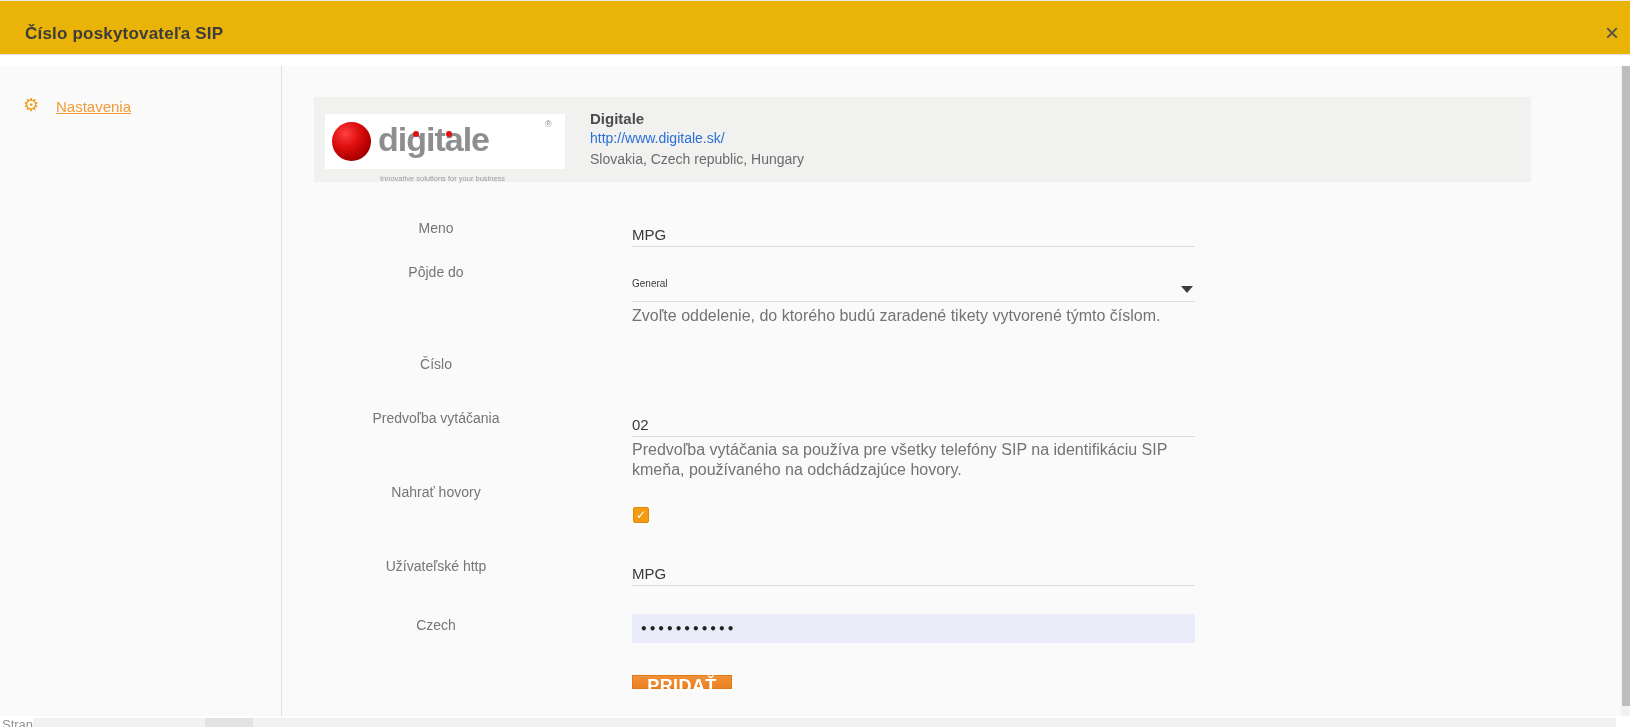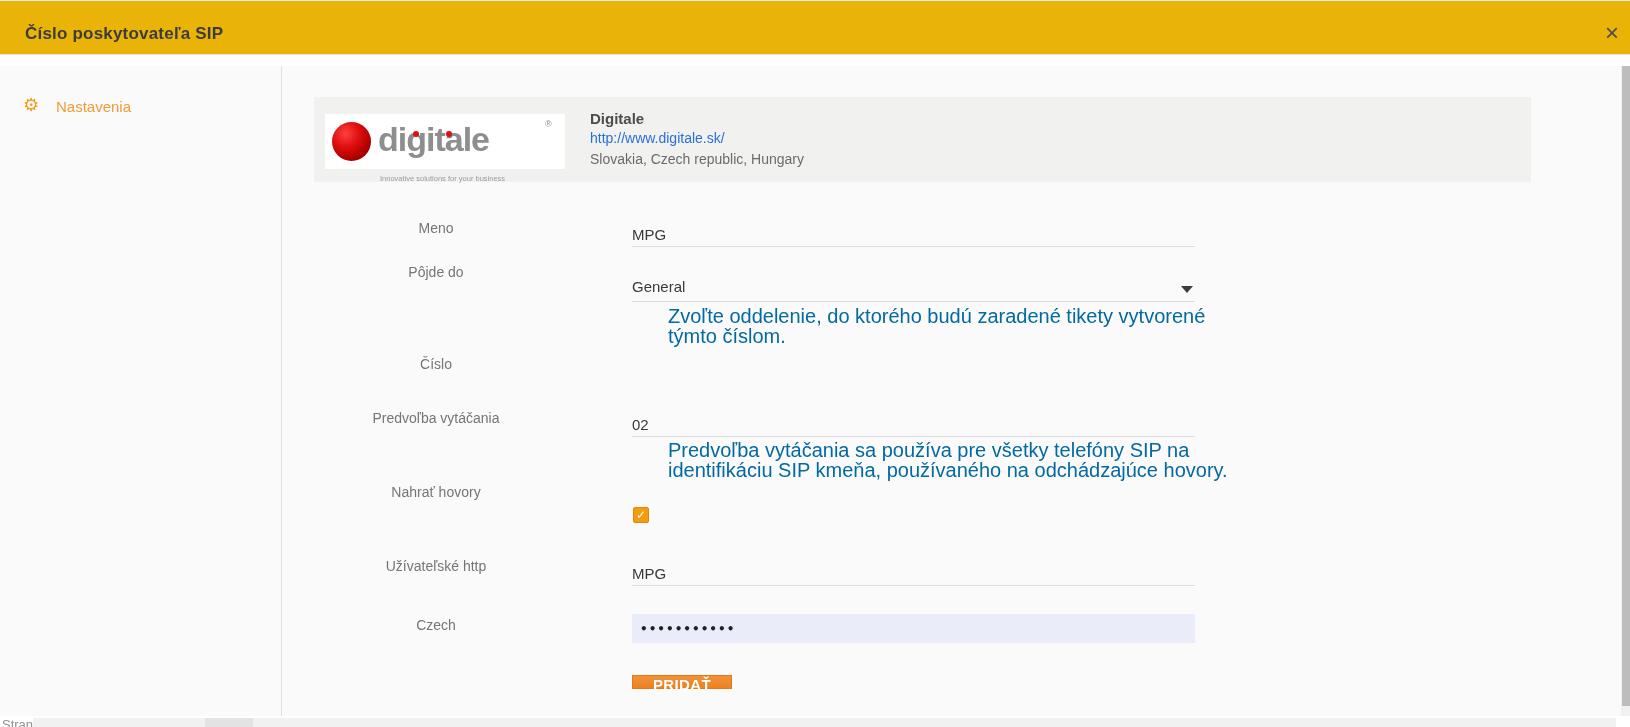--- a/index.html
+++ b/index.html
@@ -13,45 +13,45 @@
   
   .dlg-header { position:absolute; left:0; top:0; width:1630px; height:55px; background:#eab308; border-top:1px solid #ececec; border-bottom:1px solid #e2e2e2; }
   .dlg-title { position:absolute; left:25px; top:23px; font-size:17px; font-weight:bold; color:#3c3c3c; letter-spacing:.2px; }
   .close-btn { position:absolute; left:1596px; top:17px; width:32px; height:32px; text-align:center; line-height:30px; font-size:24px; color:#4f4f4f; cursor:pointer; font-weight:400; }
 
   
   .dlg-body { position:absolute; left:0; top:66px; width:1621px; height:650px; background:#fafafa; }
   .sidebar { position:absolute; left:0; top:66px; width:282px; height:650px; border-right:1px solid #e0e0e0; }
   .side-item { position:absolute; left:0; top:28px; width:282px; height:28px; cursor:pointer; }
   .gear { position:absolute; left:23px; top:2px; font-size:18px; color:#F39C1F; line-height:18px; }
-  .side-label { position:absolute; left:56px; top:4px; font-size:15px; color:#F29B38; }
+  .side-label { position:absolute; left:56px; top:4px; font-size:15px; color:#F29B38;text-decoration:underline; }
 
   
   .banner { position:absolute; left:314px; top:97px; width:1217px; height:85px; background:#f1f1f0; }
   .logo-box { position:absolute; left:11px; top:17px; width:240px; height:55px; background:#fff; }
   .logo-sphere { position:absolute; left:7px; top:8px; width:39px; height:39px; border-radius:50%;
       background:radial-gradient(circle at 35% 30%, #ff4040 0%, #e01010 35%, #b50000 65%, #6e0000 100%); }
   .logo-word { position:absolute; left:53px; top:6px; font-size:34px; font-weight:bold; color:#8e8e8e; letter-spacing:-1px; }
   .logo-reg { position:absolute; left:220px; top:5px; font-size:9px; color:#8e8e8e; }
   .logo-tagline { position:absolute; left:55px; top:60px; width:163px; text-align:left; font-size:7.5px; color:#9a9a9a; }
   .i-dot { position:absolute; top:17px; width:6px; height:6px; border-radius:50%; background:#e01010; }
   .i-dot.d1 { left:88px; } .i-dot.d2 { left:121px; }
   .prov-name { position:absolute; left:276px; top:13px; font-size:15px; font-weight:bold; color:#4d4d4d; }
   .prov-url { position:absolute; left:276px; top:33px; font-size:14px; color:#2A70D6; text-decoration:none; cursor:pointer; }
   .prov-countries { position:absolute; left:276px; top:54px; font-size:14px; color:#6b6b6b; }
 
   
   .f-label { position:absolute; width:272px; left:300px; text-align:center; font-size:14px; color:#757575; }
   .f-input { position:absolute; left:632px; width:563px; height:25px; border:none; border-bottom:1px solid #dcdcdc; background:transparent; font-family:"Liberation Sans","DejaVu Sans",sans-serif; font-size:15px; color:#3a3a3a; outline:none; padding:0; }
-  .f-helper { position:absolute; left:632px; width:575px; font-size:20px; color:#0369a1; line-height:20px;margin-left:36px; }
-  .f-select { position:absolute; left:632px; width:563px; height:24px; border-bottom:1px solid #dcdcdc; font-size:15px; color:#3a3a3a; cursor:pointer; }
+  .f-helper { position:absolute; left:632px; width:575px; font-size:16px; color:#737373; line-height:20px; }
+  .f-select { position:absolute; left:632px; width:563px; height:24px; border-bottom:1px solid #dcdcdc; font-size:10px; color:#3a3a3a; cursor:pointer; }
   .caret { position:absolute; right:2px; top:8px; width:0; height:0; border-left:6px solid transparent; border-right:6px solid transparent; border-top:7px solid #3c3c3c; }
   .checkbox { position:absolute; left:633px; width:16px; height:16px; background:#F39C12; border:1px solid #DD8B07; border-radius:2px; cursor:pointer; color:#fff; font-size:12px; font-weight:bold; text-align:center; line-height:15px; }
   .pwd-input { position:absolute; left:632px; top:614px; width:563px; height:29px; background:#EAEDF9; border:none; font-family:"DejaVu Sans",sans-serif; font-size:12px; font-weight:bold; letter-spacing:1px; color:#222; padding:0 0 0 8px; outline:none; }
-  .submit-btn { position:absolute; left:632px; top:675px; width:100px; height:14px; background:linear-gradient(#f2913a,#ec8120); border:1px solid #e07a18; border-radius:0; color:#fff; font-family:"Liberation Sans","DejaVu Sans",sans-serif; font-size:15px; font-weight:bold; letter-spacing:.4px; cursor:pointer; }
+  .submit-btn { position:absolute; left:632px; top:675px; width:100px; height:14px; background:linear-gradient(#f2913a,#ec8120); border:1px solid #e07a18; border-radius:0; color:#fff; font-family:"Liberation Sans","DejaVu Sans",sans-serif; font-size:18px; font-weight:bold; letter-spacing:.4px; cursor:pointer; }
 
   
   .scroll-track { position:absolute; left:1621px; top:66px; width:9px; height:661px; background:#f1f1f1; }
   .scroll-thumb { position:absolute; left:1px; top:0; width:8px; height:640px; background:#bdbdbd; cursor:pointer; }
 
   
   .bottom-strip { position:absolute; left:0; top:716px; width:1630px; height:11px; background:#fff; }
   .strip-bar { position:absolute; left:33px; top:2px; width:1583px; height:9px; background:#f1f1f1; }
   .strip-seg { position:absolute; left:205px; top:2px; width:48px; height:9px; background:#e3e3e3; }
   .strip-text { position:absolute; left:2px; top:1px; font-size:13px; color:#929292; }

